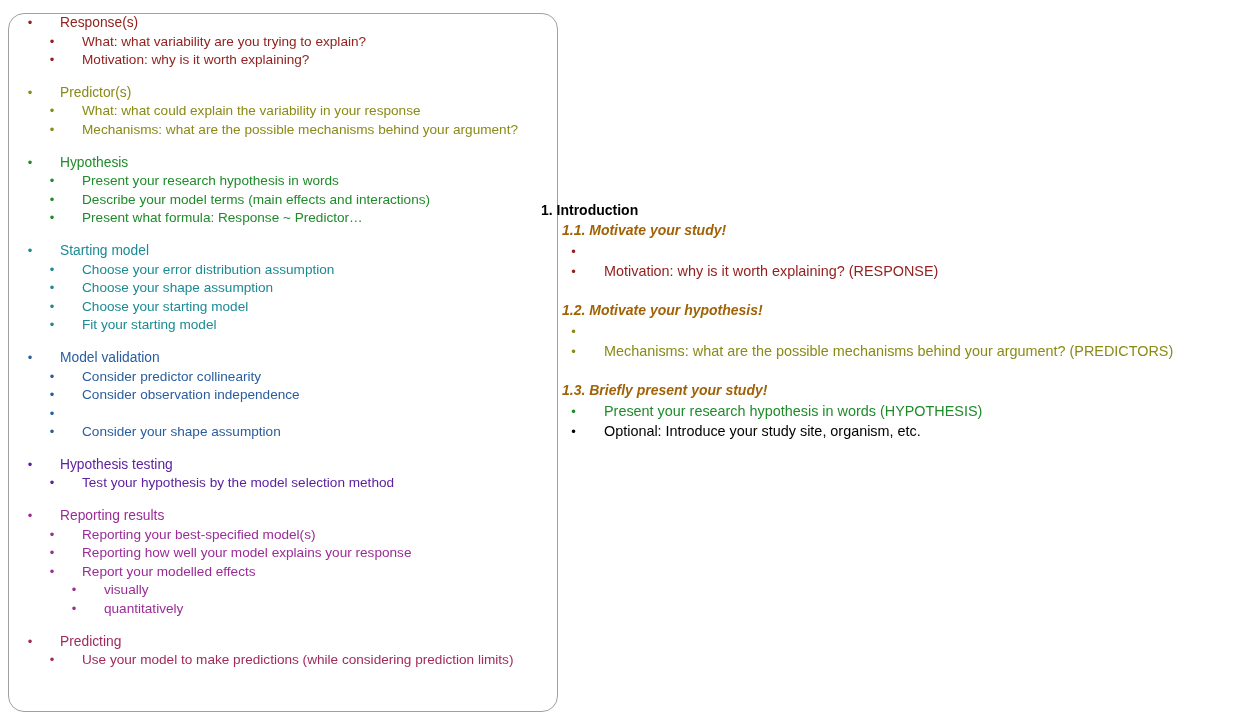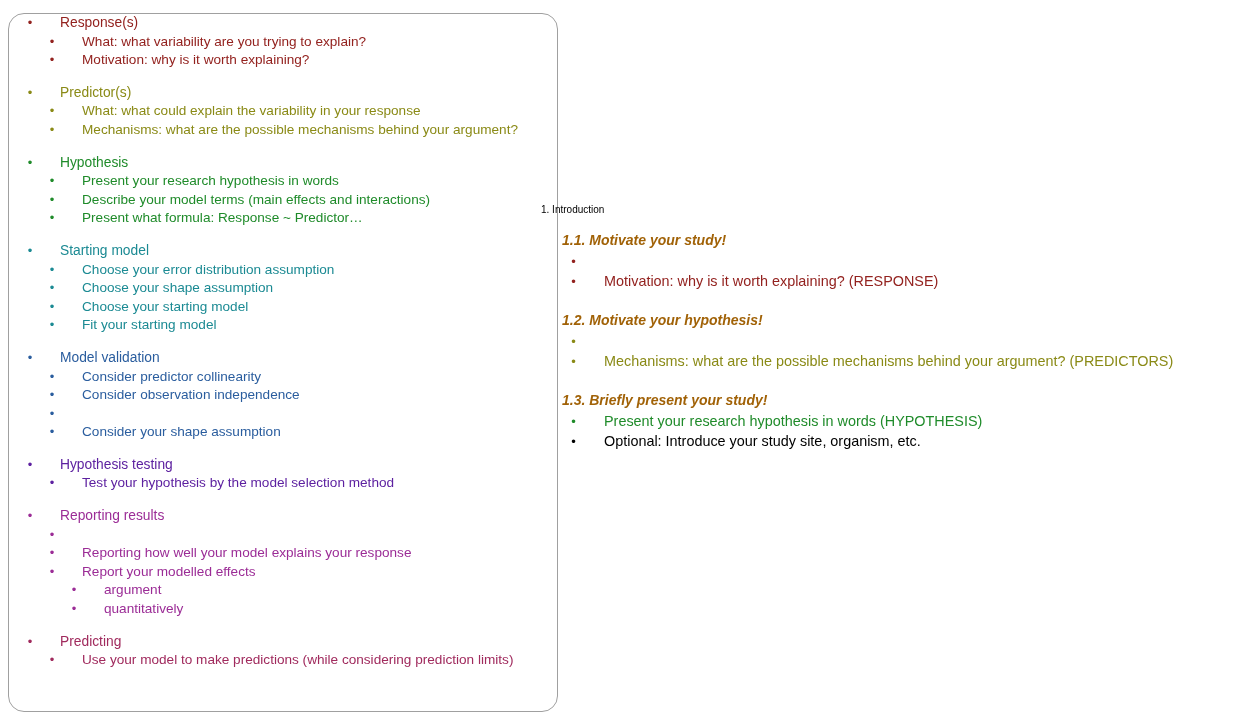--- a/index.html
+++ b/index.html
@@ -71,25 +71,25 @@
 
   
   #right-panel {
     position: absolute;
     left: 541px;
     top: 200px;
     width: 710px;
   }
 
   .r-h1 {
-    font-size: 10px;
-    font-weight: normal;
+    font-size: 14px;
+    font-weight: bold;
     color: #000000;
     line-height: 20px;
-    margin: 0 0 10px 0;
+    margin: 0 0 0 0;
     white-space: nowrap;
   }
   .r-sec { margin-top: 0; }
   .r-sec + .r-sec { margin-top: 19px; }
 
   .r-h2 {
     font-size: 14px;
     font-weight: bold;
     color: #a16207;
     line-height: 20px;
@@ -221,32 +221,33 @@
           <span class="txt">Test your hypothesis by the model selection method</span>
         </div>
       </div>
       <div class="grp">
         <div class="row lvl1" style="color: rgb(155, 44, 150);">
           <span class="bullet">•</span>
           <span class="txt">Reporting results</span>
         </div>
         <div class="row lvl2" style="color: rgb(155, 44, 150);">
           <span class="bullet">•</span>
+          <span class="txt">Reporting your best-specified model(s)</span>
         </div>
         <div class="row lvl2" style="color: rgb(155, 44, 150);">
           <span class="bullet">•</span>
           <span class="txt">Reporting how well your model explains your response</span>
         </div>
         <div class="row lvl2" style="color: rgb(155, 44, 150);">
           <span class="bullet">•</span>
           <span class="txt">Report your modelled effects</span>
         </div>
         <div class="row lvl3" style="color: rgb(155, 44, 150);">
           <span class="bullet">•</span>
-          <span class="txt">argument</span>
+          <span class="txt">visually</span>
         </div>
         <div class="row lvl3" style="color: rgb(155, 44, 150);">
           <span class="bullet">•</span>
           <span class="txt">quantitatively</span>
         </div>
       </div>
       <div class="grp">
         <div class="row lvl1" style="color: rgb(160, 42, 93);">
           <span class="bullet">•</span>
           <span class="txt">Predicting</span>

